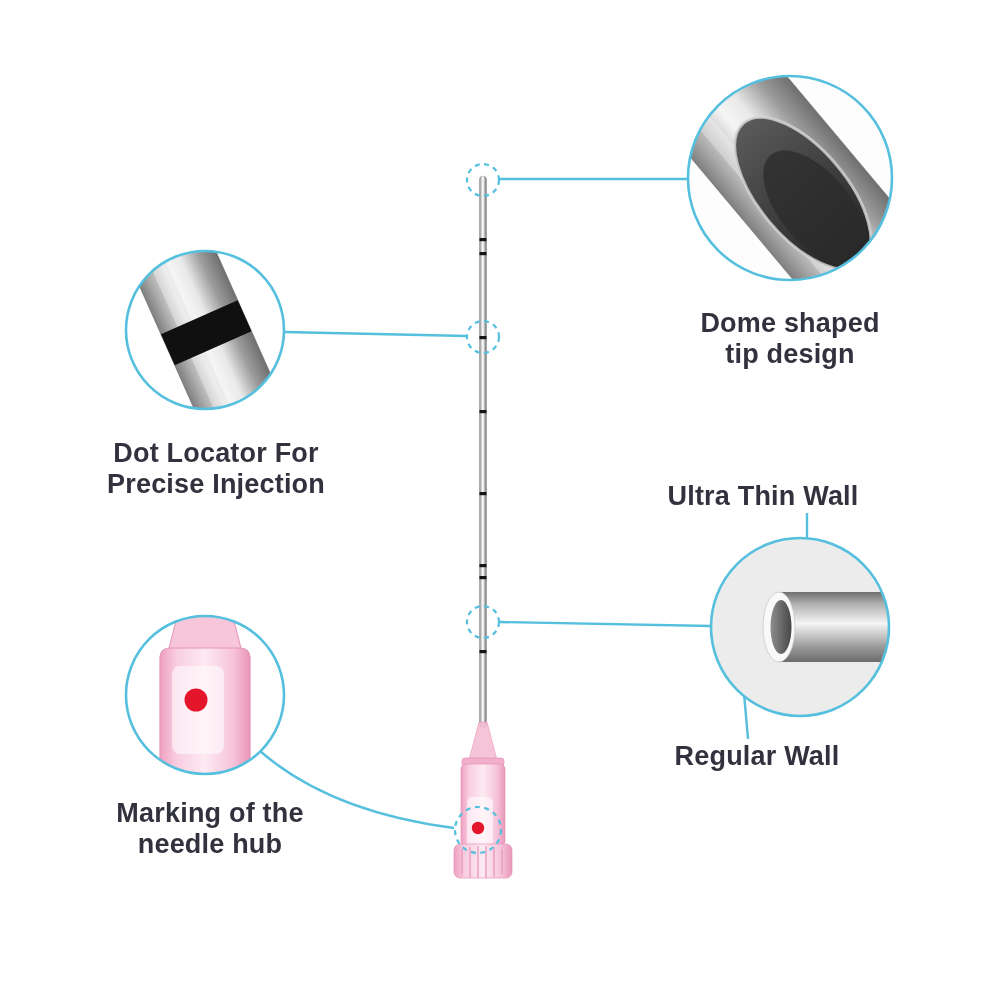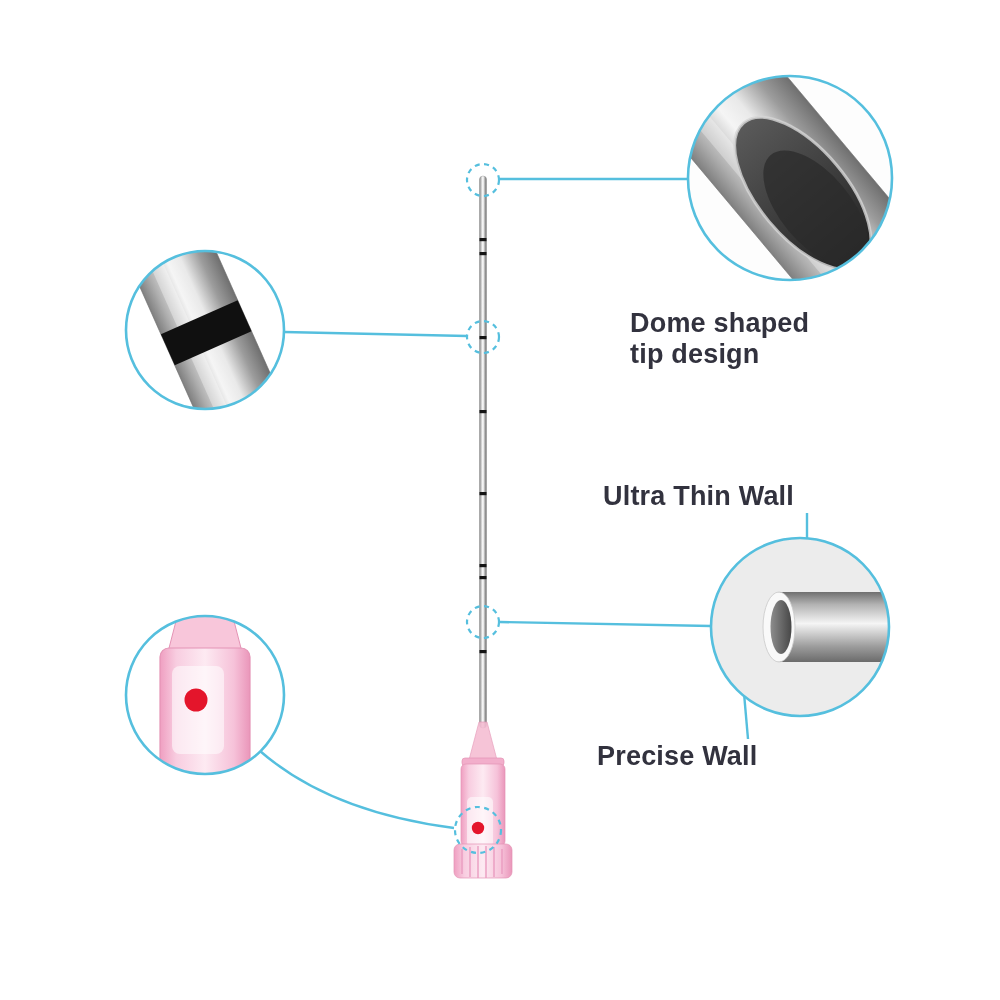--- a/index.html
+++ b/index.html
@@ -3,21 +3,21 @@
 <meta charset="utf-8">
 <style>
   html,body{margin:0;padding:0;background:#ffffff;}
   .canvas{
     position:relative;width:1000px;height:1000px;background:#ffffff;
     font-family:"Liberation Sans",sans-serif;overflow:hidden;
   }
   .canvas svg{position:absolute;left:0;top:0;}
   .label{
     position:absolute;color:#32323e;font-weight:700;font-size:27px;
-    line-height:1.16;white-space:pre-line;letter-spacing:.2px;
+    line-height:1.16;text-align:center;white-space:pre-line;letter-spacing:.2px;
   }
   .label-dome{left:630px;top:308px;width:320px;}
   .label-dot-locator{left:56px;top:438px;width:320px;}
   .label-utw{left:603px;top:481px;width:320px;}
   .label-rw{left:597px;top:741px;width:320px;}
   .label-hub{left:50px;top:798px;width:320px;}
 </style>
 </head>
 <body>
 
@@ -152,16 +152,20 @@
       <rect x="160" y="648" width="90" height="142" rx="9" fill="url(#gPink)" stroke="#e493b5" stroke-width="1.2"></rect>
       <rect x="172" y="666" width="52" height="88" rx="8" fill="#ffffff" opacity="0.55"></rect>
       <circle cx="196" cy="700" r="11.5" fill="#e4152b"></circle>
     </g>
     <circle cx="205" cy="695" r="79" fill="none" stroke="#55bfde" stroke-width="2.6"></circle>
   </g>
 </svg>
 
   <div class="label label-dome">Dome shaped
 tip design</div>
+  <div class="label label-dot-locator">Dot Locator For
+Precise Injection</div>
   <div class="label label-utw">Ultra Thin Wall</div>
-  <div class="label label-rw">Precise Wall</div>
+  <div class="label label-rw">Regular Wall</div>
+  <div class="label label-hub">Marking of the
+needle hub</div>
 
 </div>
 
 </body></html>

